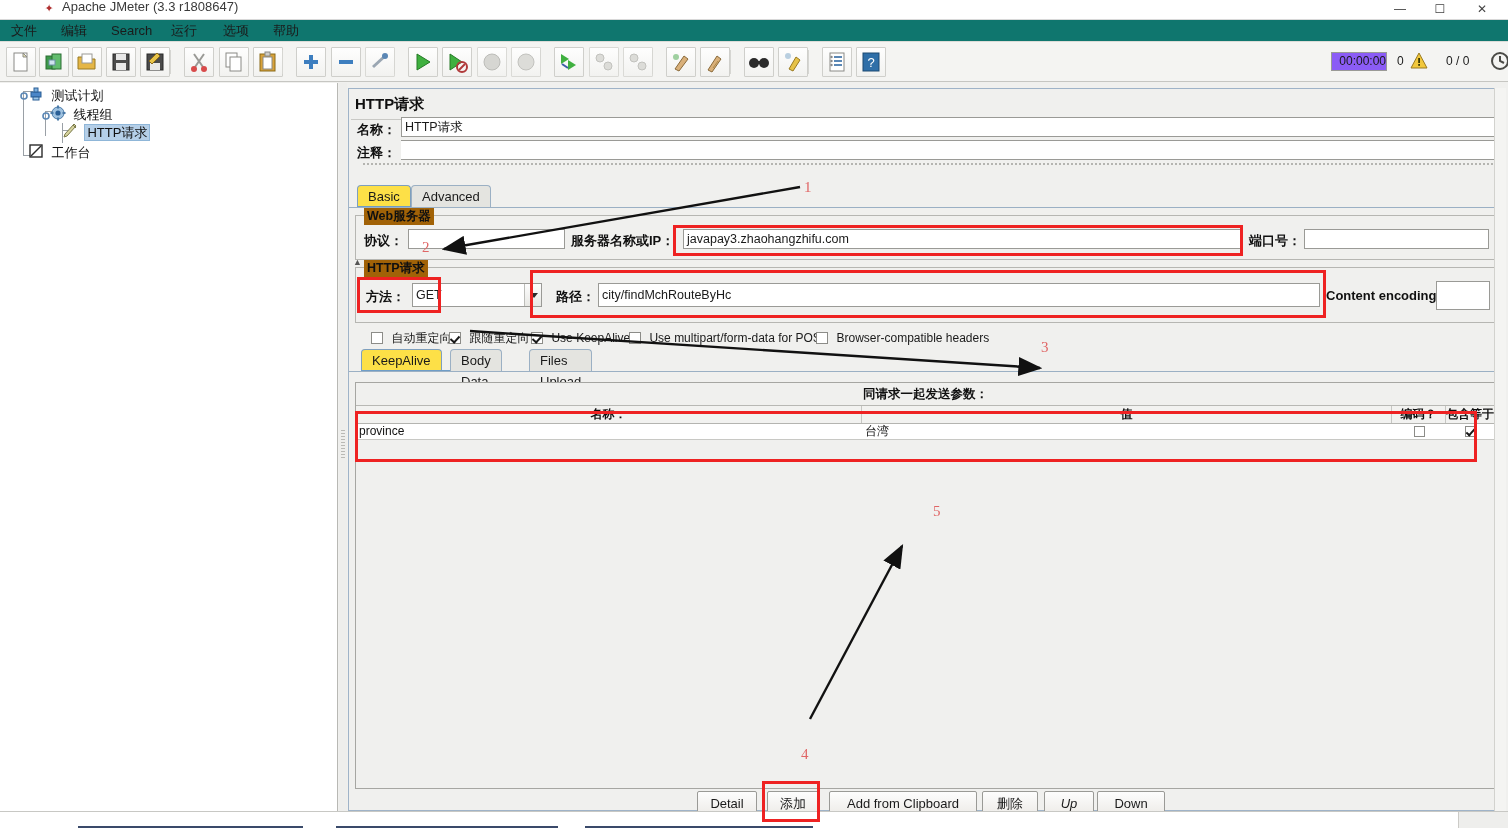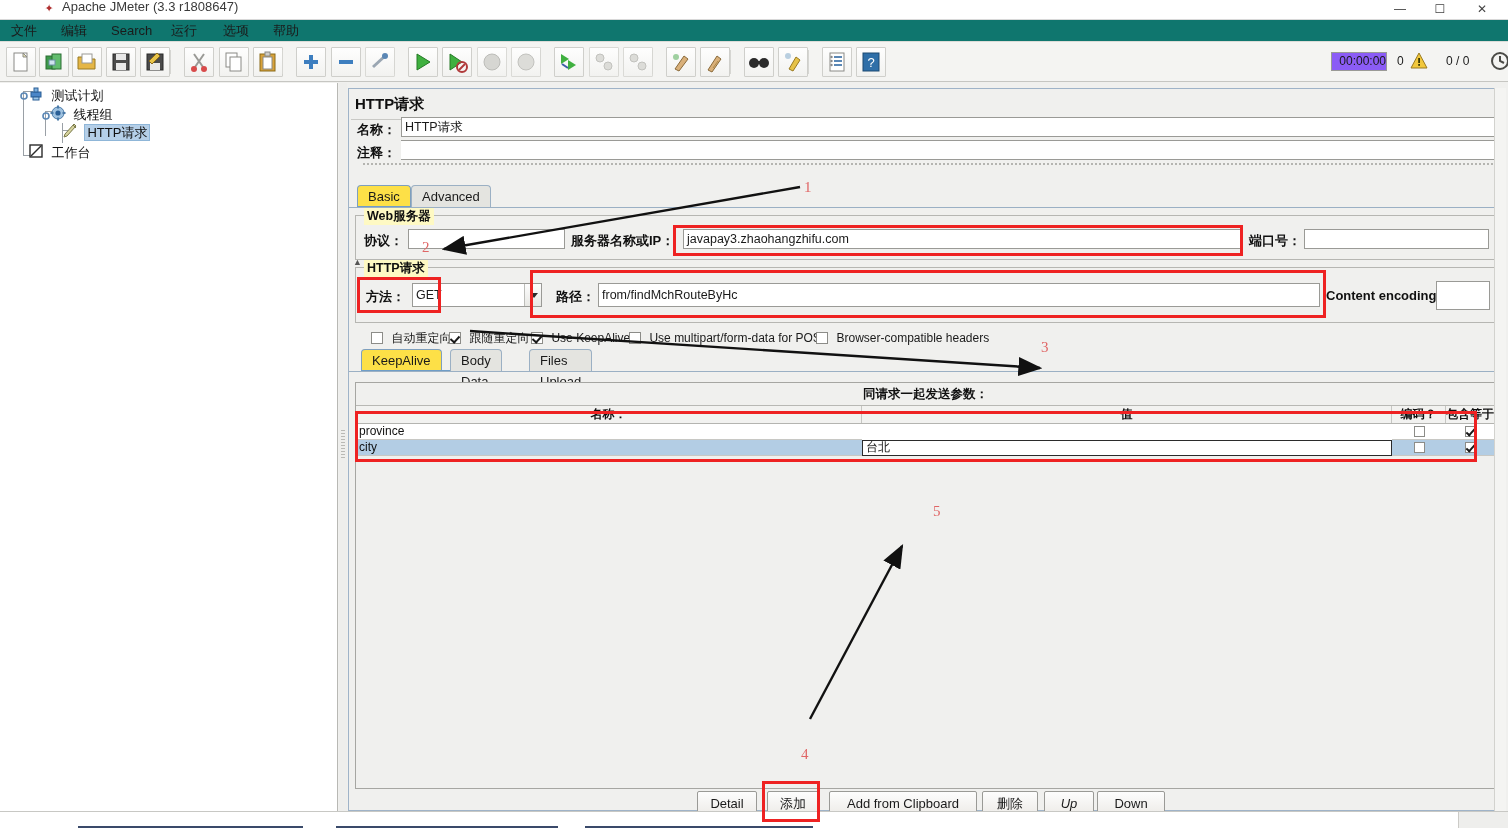--- a/index.html
+++ b/index.html
@@ -161,21 +161,21 @@
   }
 
   
   .group {
     position: absolute;
     border: 1px solid #b6b6b2;
     background: #f0f0ee;
   }
   .group-title {
     position: absolute; top: -8px; left: 8px;
-    background: #fef9c3; padding: 0 3px;
+    background: #a16207; padding: 0 3px;
     font-size: 12.5px; font-weight: bold; color: #101010; text-align: right;
   }
 
   
   .combo {
     position: absolute; height: 24px;
     border: 1px solid #9a9a96; background: #ffffff;
     font-size: 12.5px; color: #1a1a1a; line-height: 22px; padding: 0 3px;
   }
   .combo .arrow {
@@ -601,21 +601,21 @@
     </div>
 
     <div class="group" style="left:6px; top:178px; width:1141px; height:56px;">
       <div class="group-title">HTTP请求</div>
       <div class="fld-label" style="left:10px; top:20px;">方法：</div>
       <div class="combo" style="left:56px; top:15px; width:130px;">
         <span>GET</span>
         <span class="arrow"></span>
       </div>
       <div class="fld-label" style="left:200px; top:20px;">路径：</div>
-      <div class="txt-input" style="left:242px; top:15px; width:722px; height:24px; line-height:22px;">from/findMchRouteByHc</div>
+      <div class="txt-input" style="left:242px; top:15px; width:722px; height:24px; line-height:22px;">city/findMchRouteByHc</div>
       <div class="fld-label" style="left:970px; top:20px;">Content encoding:</div>
       <div class="txt-input" style="left:1080px; top:13px; width:54px; height:29px;"></div>
     </div>
 
     <div class="cbx-wrap" style="left:22px; top:239px;">
       <span class="cbx"></span>
       <span class="cbx-label cjk">自动重定向</span>
     </div>
     <div class="cbx-wrap" style="left:100px; top:239px;">
       <span class="cbx checked"></span>
@@ -647,38 +647,29 @@
 
       <div class="thead">
         <div class="th" style="left:0; width:506px;">名称：</div>
         <div class="th" style="left:506px; width:530px;">值</div>
         <div class="th" style="left:1036px; width:54px;">编码？</div>
         <div class="th" style="left:1090px; width:49px; border-right:none;">包含等于？</div>
       </div>
 
       <div class="trow" style="top:41px; background:#ffffff;">
         <div class="td" style="left:0; width:506px; background:#ffffff;">province</div>
+        <div class="td" style="left:506px; width:530px; background:#ffffff;">台湾</div>
         <div class="td center" style="left:1036px; width:54px; background:#ffffff;">
           <span class="cell-cbx"></span>
         </div>
         <div class="td center" style="left:1090px; width:49px; background:#ffffff;">
           <span class="cell-cbx checked"></span>
         </div>
       </div>
 
-      <div class="trow sel" style="top:57px;">
-        <div class="td" style="left:0; width:506px; background:transparent;">city</div>
-        <div class="td editing" style="left:506px; width:530px;">台北</div>
-        <div class="td center" style="left:1036px; width:54px; background:transparent;">
-          <span class="cell-cbx"></span>
-        </div>
-        <div class="td center" style="left:1090px; width:49px; background:transparent;">
-          <span class="cell-cbx checked"></span>
-        </div>
-      </div>
 
       <div style="position:absolute; left:0; top:73px; width:1139px; height:332px; background:#f0f0ee;"></div>
     </div>
 
     <div class="btn" style="left:348px; top:702px; width:60px;">Detail</div>
     <div class="btn" style="left:418px; top:702px; width:52px;">添加</div>
     <div class="btn" style="left:480px; top:702px; width:148px;">Add from Clipboard</div>
     <div class="btn" style="left:633px; top:702px; width:56px;">删除</div>
     <div class="btn" style="left:695px; top:702px; width:50px;font-style:italic;">Up</div>
     <div class="btn" style="left:748px; top:702px; width:68px;">Down</div>

